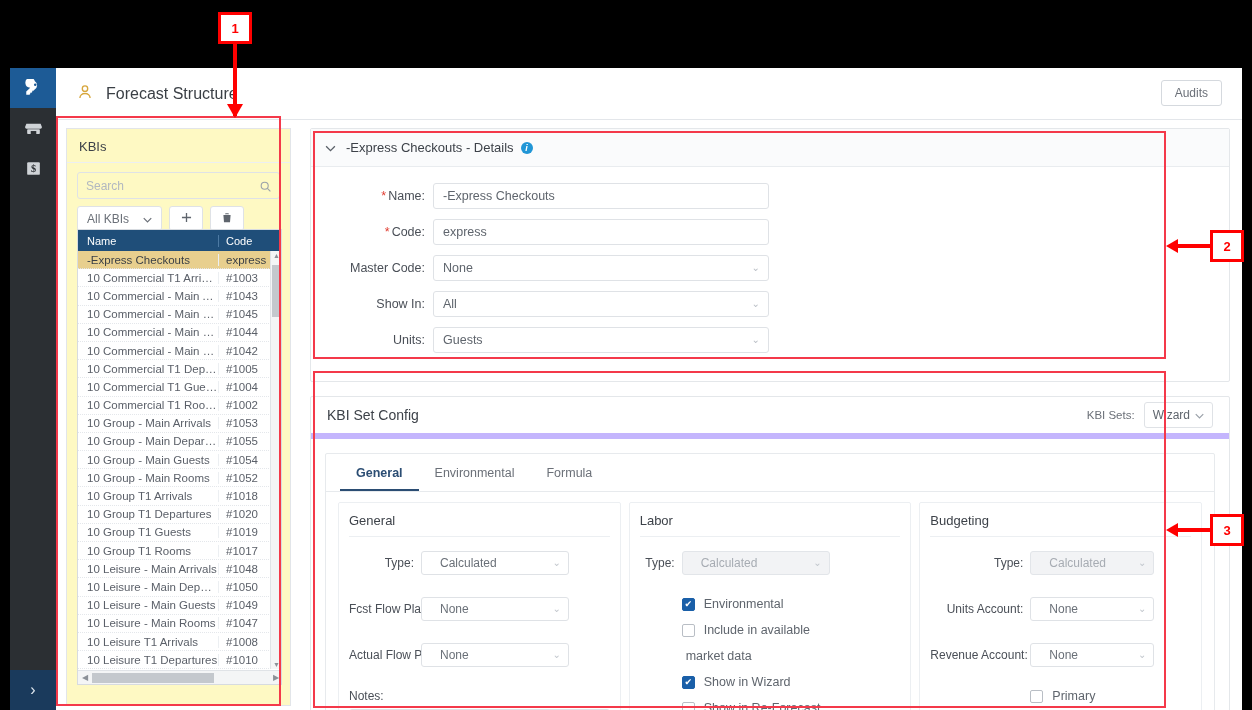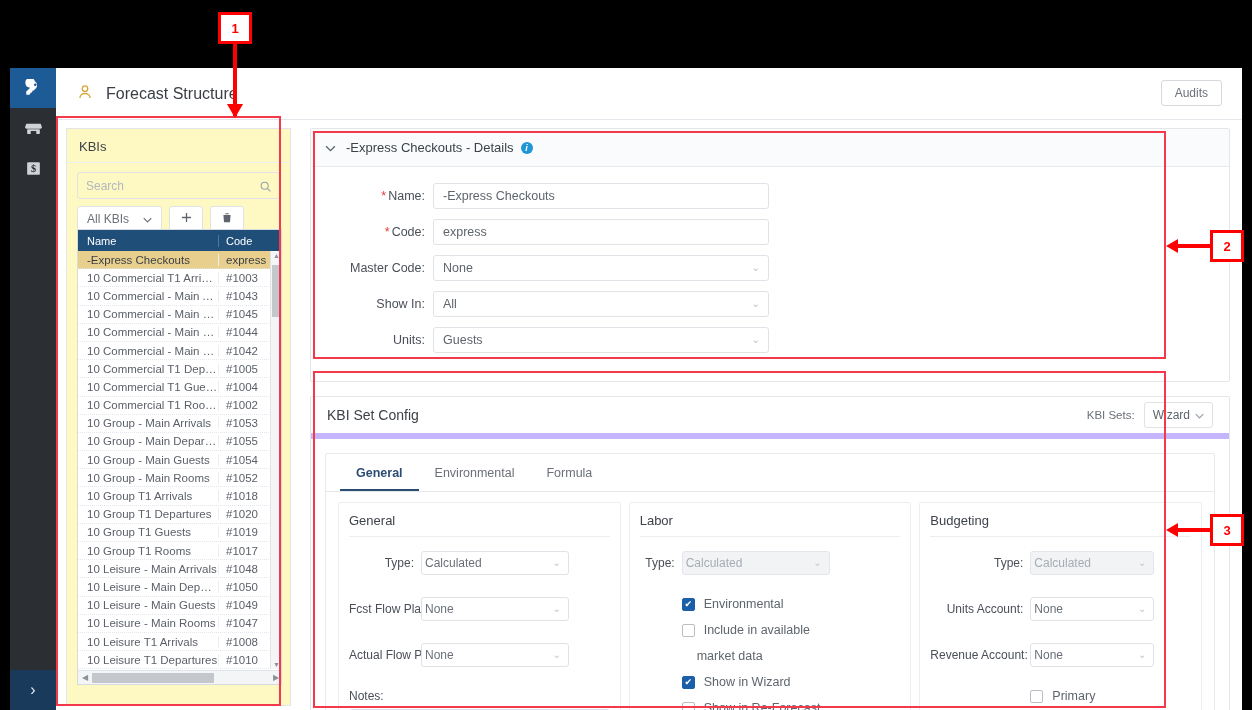--- a/index.html
+++ b/index.html
@@ -213,21 +213,21 @@
     border-bottom: 2px solid #2b4d73;
   }
   .cols { display: flex; padding: 10px 8px 0 8px; }
   .col { flex: 1; border: 1px solid #eceff2; border-radius: 2px; margin: 0 4px; padding: 10px 10px 0 10px; min-height: 210px; }
   .col-title { font-size: 13px; color: #3d4249; padding-bottom: 8px; border-bottom: 1px solid #eceff2; }
   .col-body { padding-top: 14px; }
   .crow { display: flex; align-items: center; margin-bottom: 22px; }
   .crow .clbl { text-align: right; padding-right: 7px; font-size: 12px; color: #4a4f57; white-space: nowrap; }
   .cfld {
     height: 24px; border: 1px solid #dfe2e6; border-radius: 3px;
-    display: flex; align-items: center; padding: 0 3px; position: relative;
+    display: flex; align-items: center; padding: 0 18px; position: relative;
     font-size: 12px; color: #6a7078; background: #fff;
   }
   .cfld.disabled { background: #f2f3f5; color: #a7acb3; border-color: #e2e5e9; }
   .cfld .dd { position: absolute; right: 7px; top: 5px; color: #c1c6cc; font-size: 10px; }
   .notes-lbl { font-size: 12px; color: #4a4f57; margin: 2px 0 6px 0; }
   .notes-box {
     height: 46px; border: 1px solid #dfe2e6; border-radius: 3px; background: #fff;
     position: relative;
   }
   .notes-box .grip { position: absolute; right: 2px; bottom: 1px; font-size: 8px; color: #c5cad0; }
@@ -569,21 +569,21 @@
                 </div>
                 <div style="margin-left:42px">
                   <div class="cbrow">
                     <span class="cb on"></span>
                     <span>Environmental</span>
                   </div>
                   <div class="cbrow">
                     <span class="cb"></span>
                     <span>Include in available</span>
                   </div>
-                  <div class="plain-txt" style="margin-left:15px">market data</div>
+                  <div class="plain-txt" style="margin-left:4px">market data</div>
                   <div class="cbrow">
                     <span class="cb on"></span>
                     <span>Show in Wizard</span>
                   </div>
                   <div class="cbrow">
                     <span class="cb"></span>
                     <span>Show in Re-Forecast</span>
                   </div>
                 </div>
               </div>

